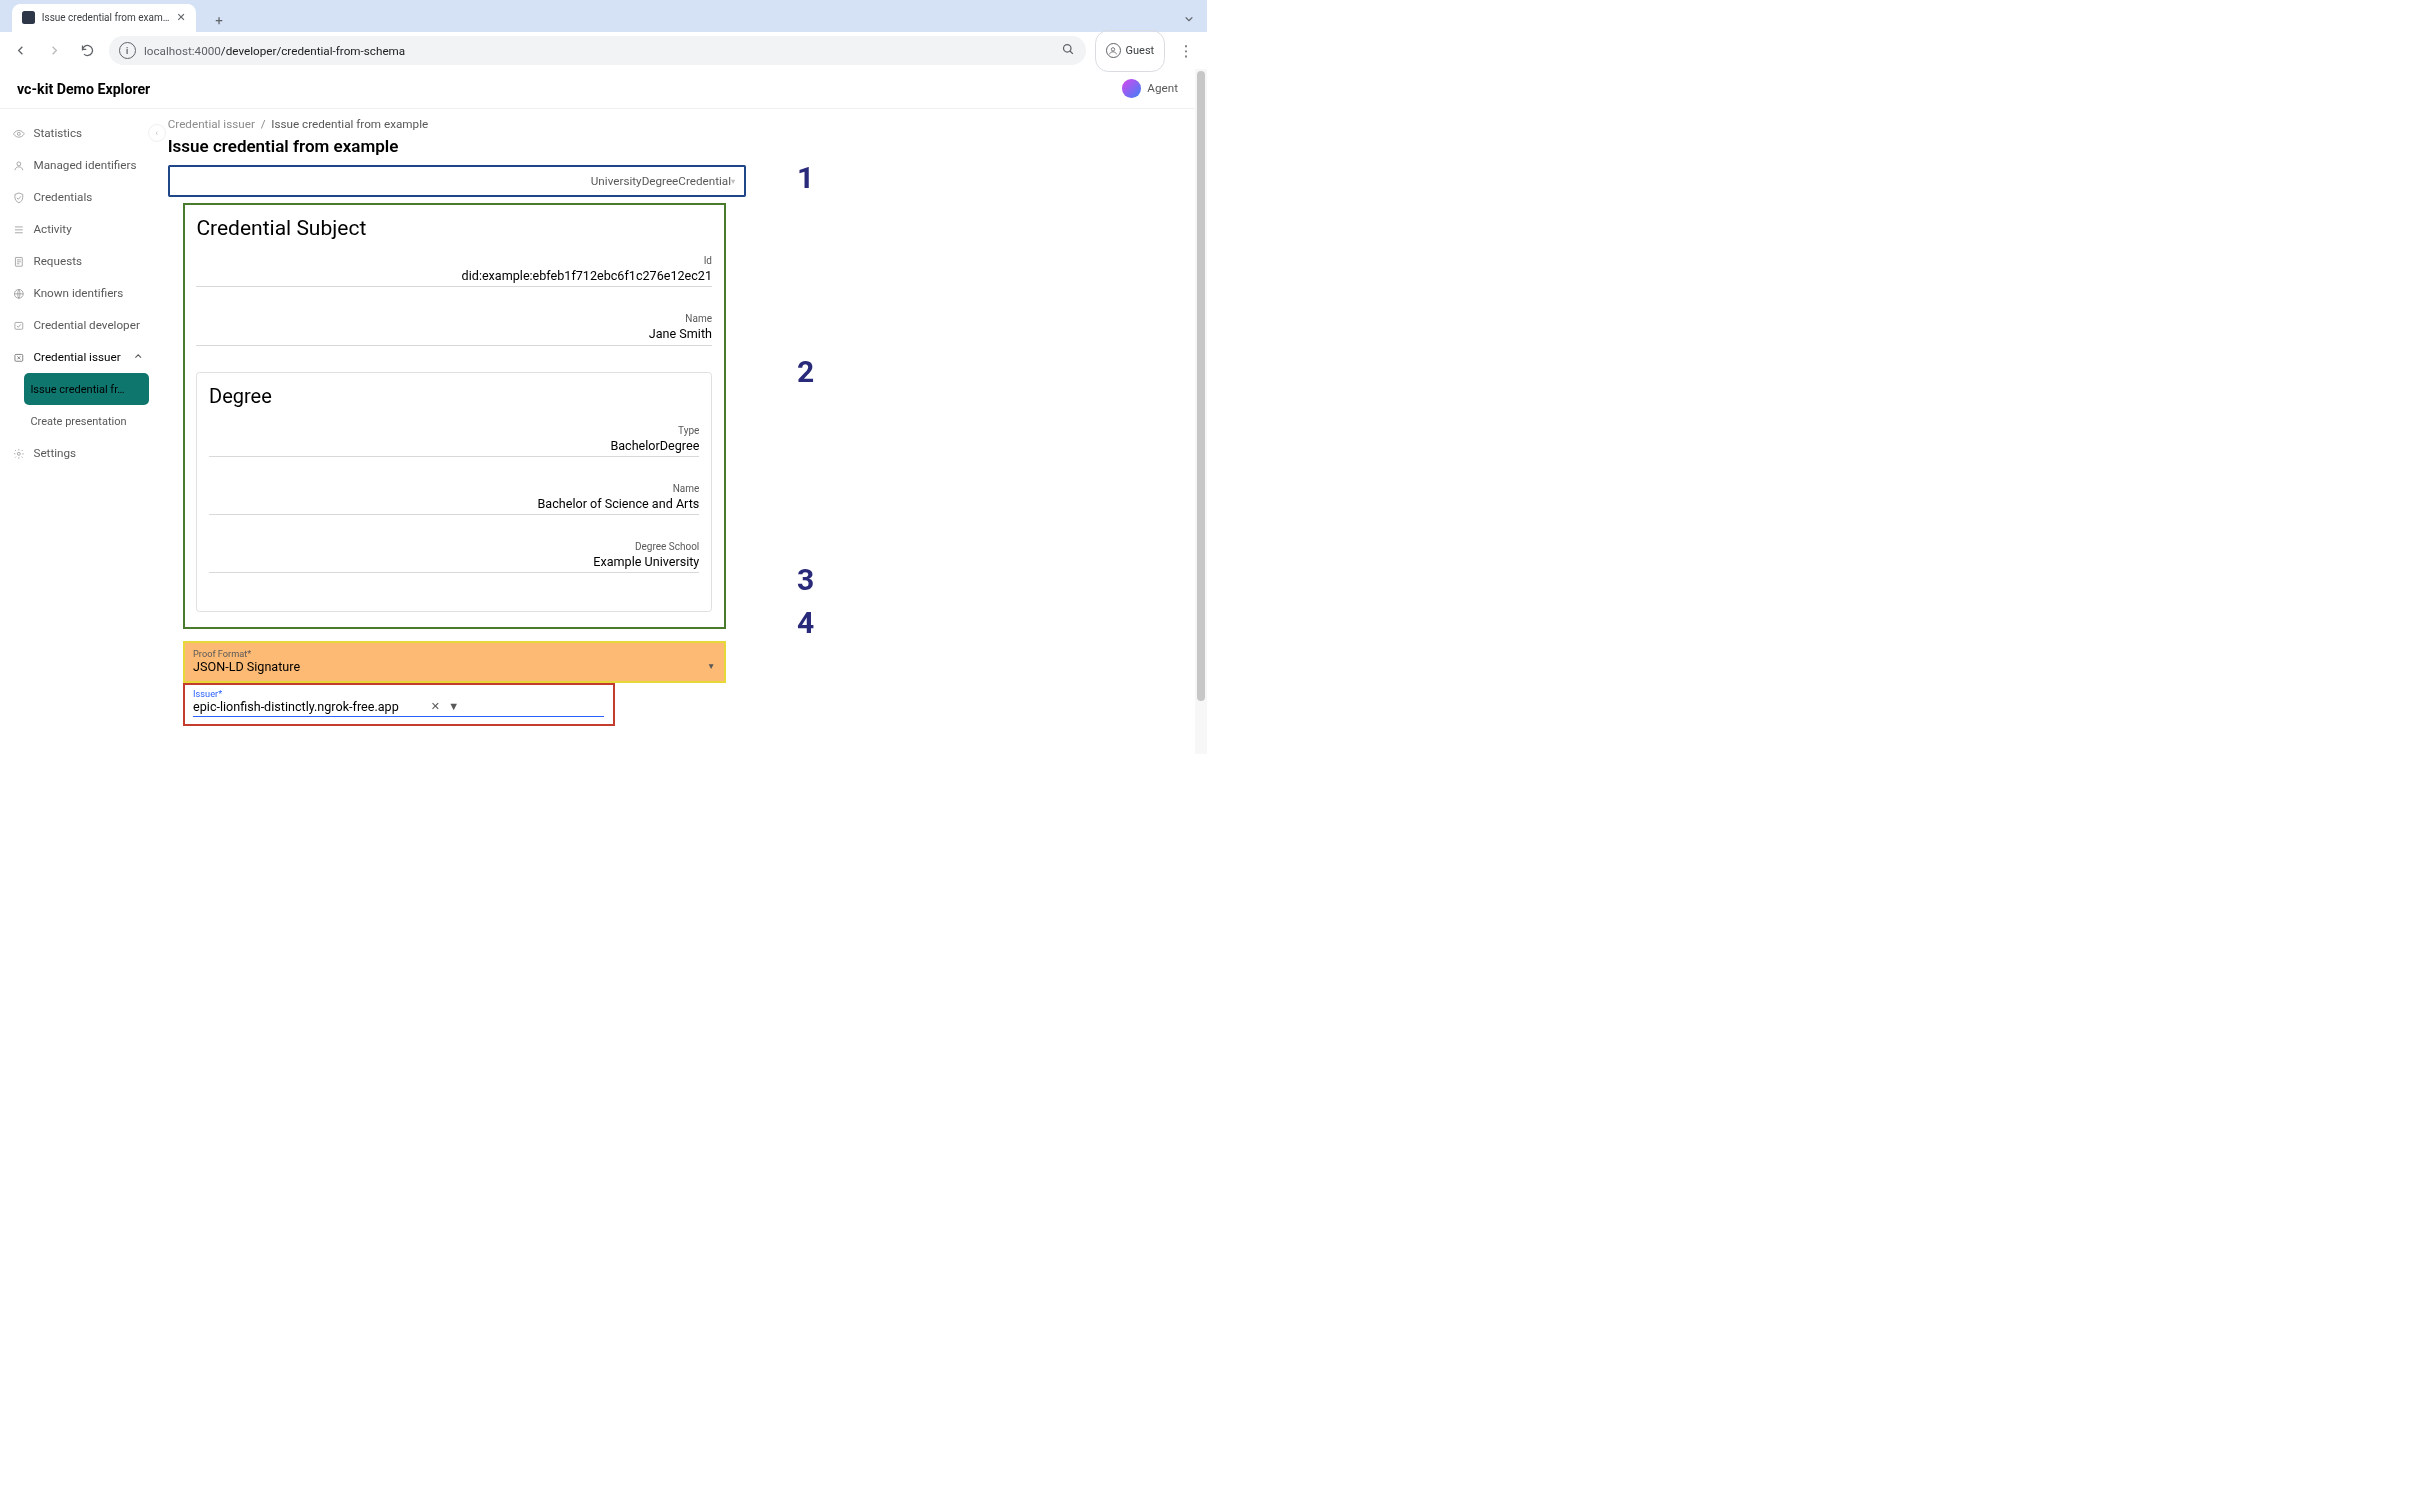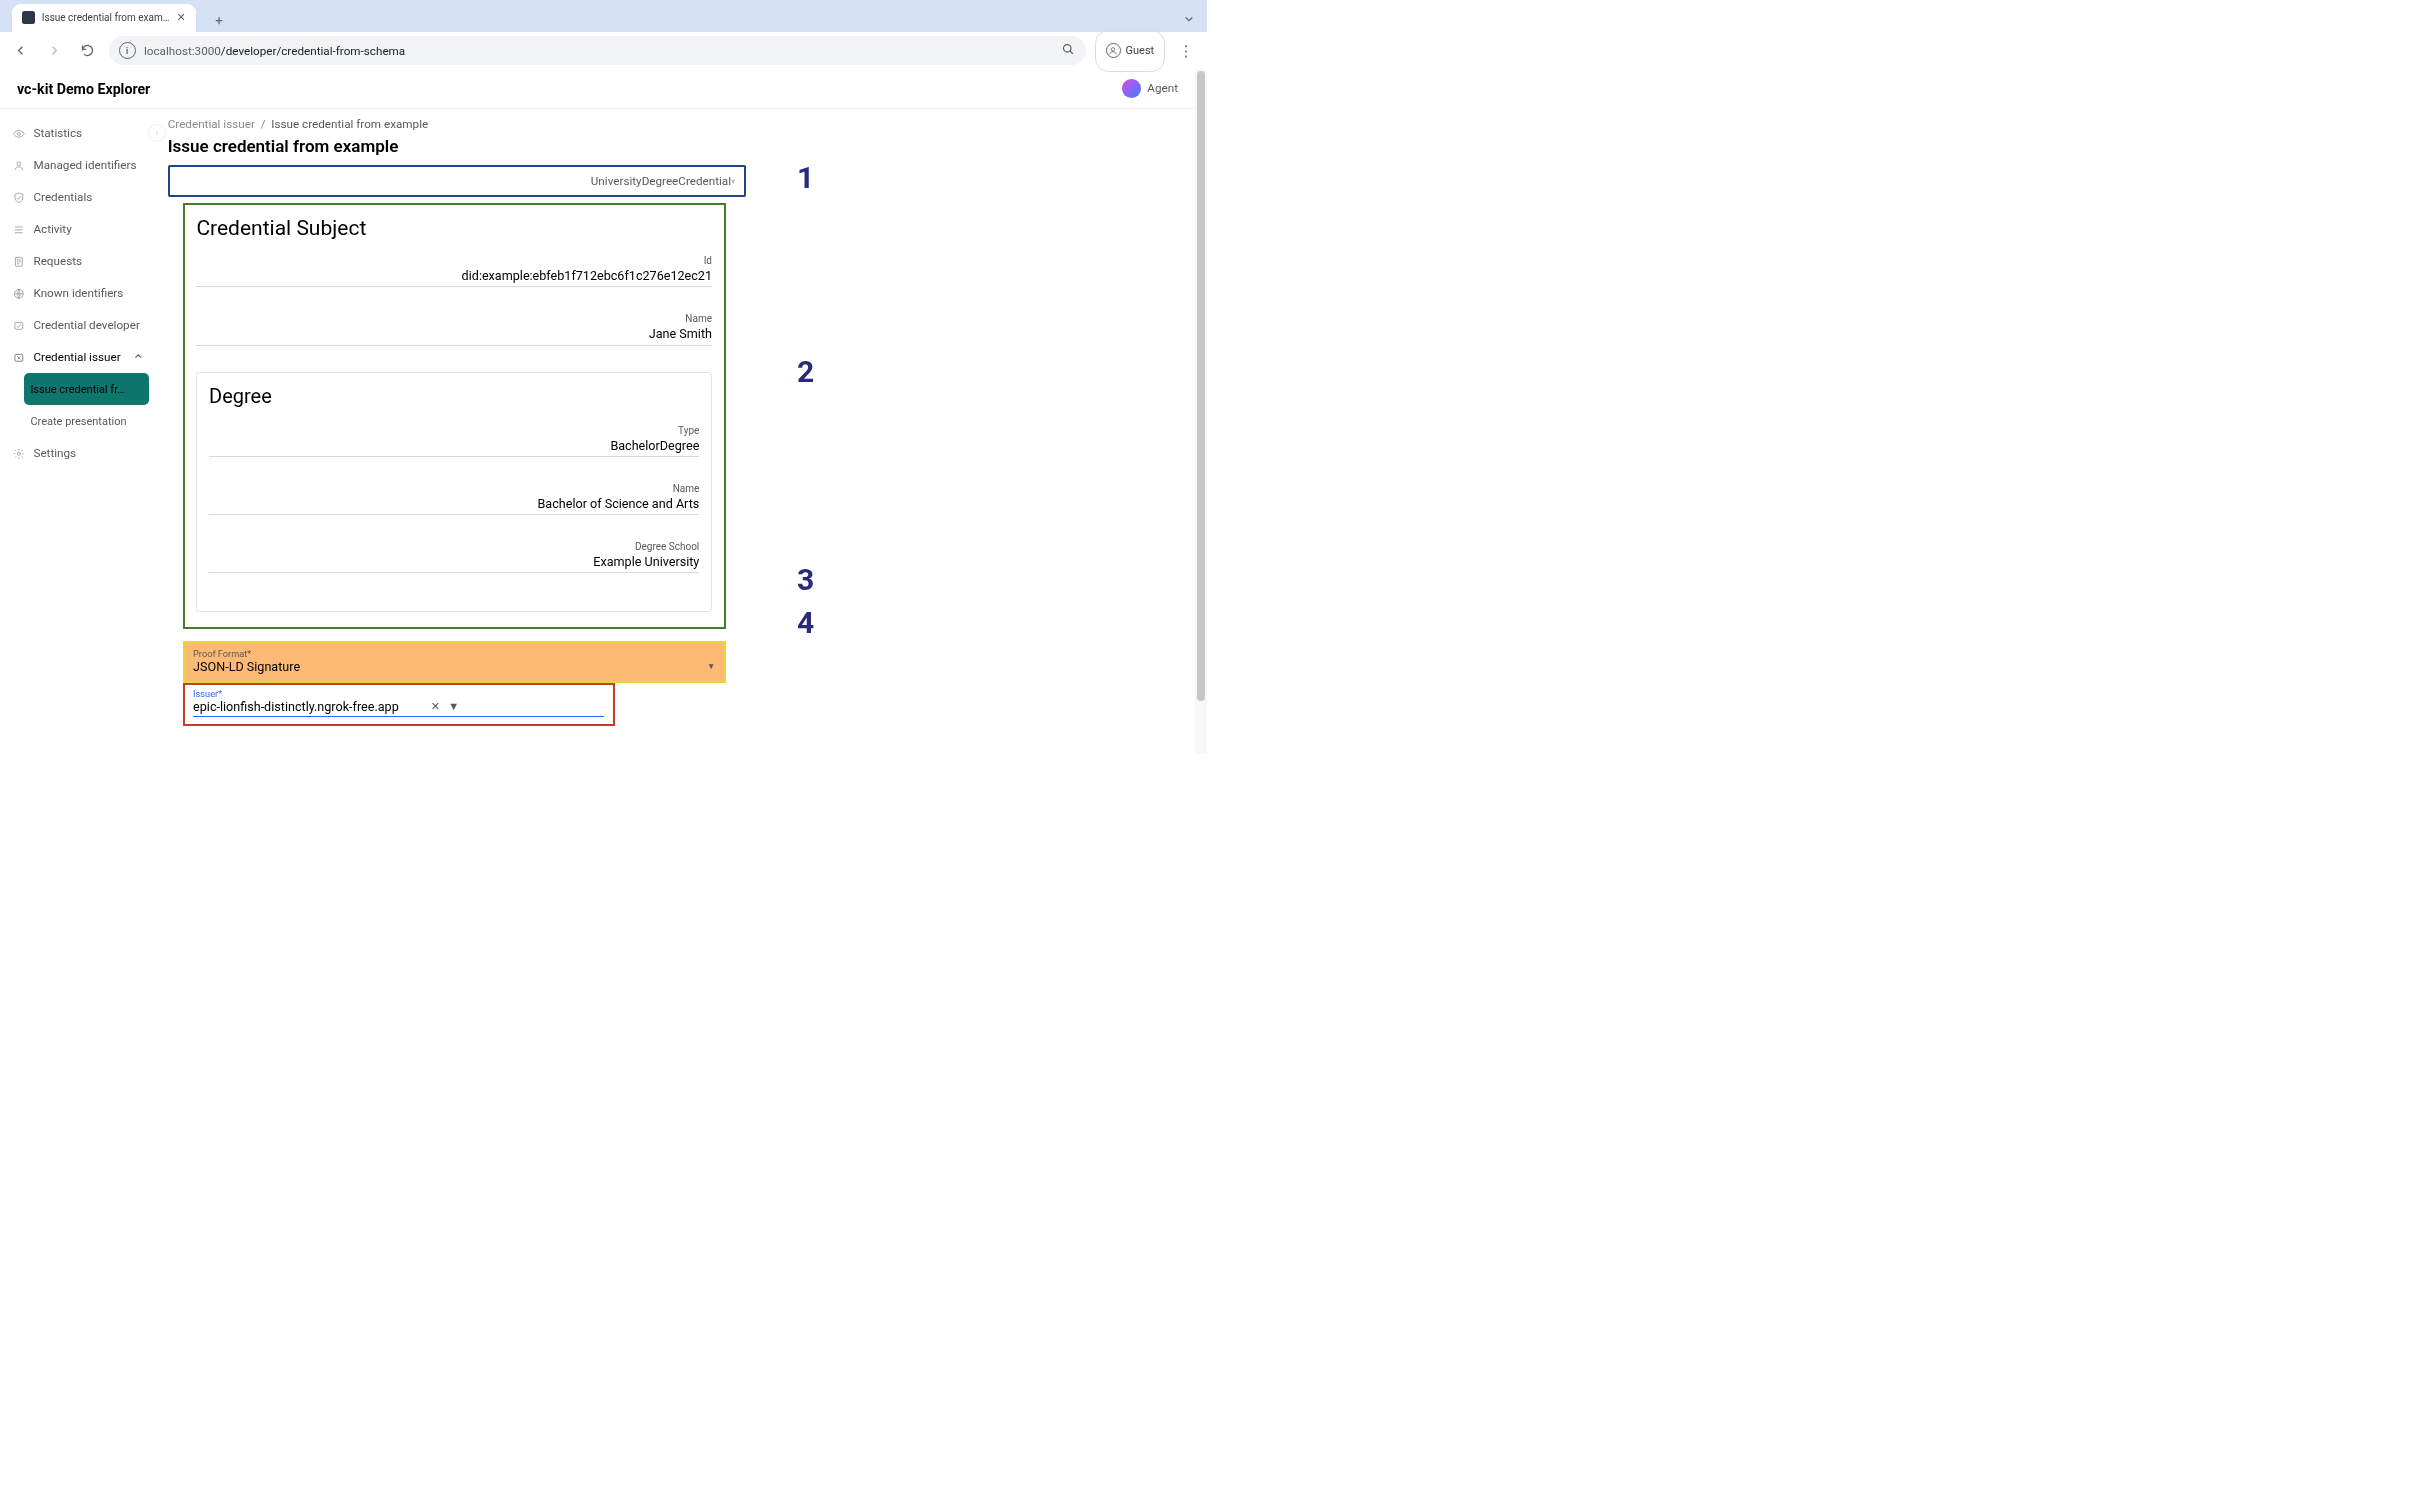--- a/index.html
+++ b/index.html
@@ -483,21 +483,21 @@
         </svg>
     </div>
     <div class="nav-btn">
       <svg width="15" height="15" viewBox="0 0 24 24">
           <path d="M4 12a8 8 0 1 1 2.5 5.8M4 4v6h6" stroke="#5f6368" stroke-width="2" fill="none"></path>
         </svg>
     </div>
     <div class="omnibox">
       <div class="info-icon">i</div>
       <span>
-        <span class="url-host">localhost:</span><span class="url-host">3000</span><span class="url-path">/developer/credential-from-schema</span>
+        <span class="url-host">localhost:</span><span class="url-host">4000</span><span class="url-path">/developer/credential-from-schema</span>
       </span>
       <span class="omnibox-zoom">
         <svg width="15" height="15" viewBox="0 0 24 24">
             <circle cx="10" cy="10" r="6" stroke="#5f6368" stroke-width="2" fill="none"></circle>
             <path d="M14 14l5 5" stroke="#5f6368" stroke-width="2"></path>
           </svg>
       </span>
     </div>
     <div class="guest-btn">
       <div class="guest-icon">

